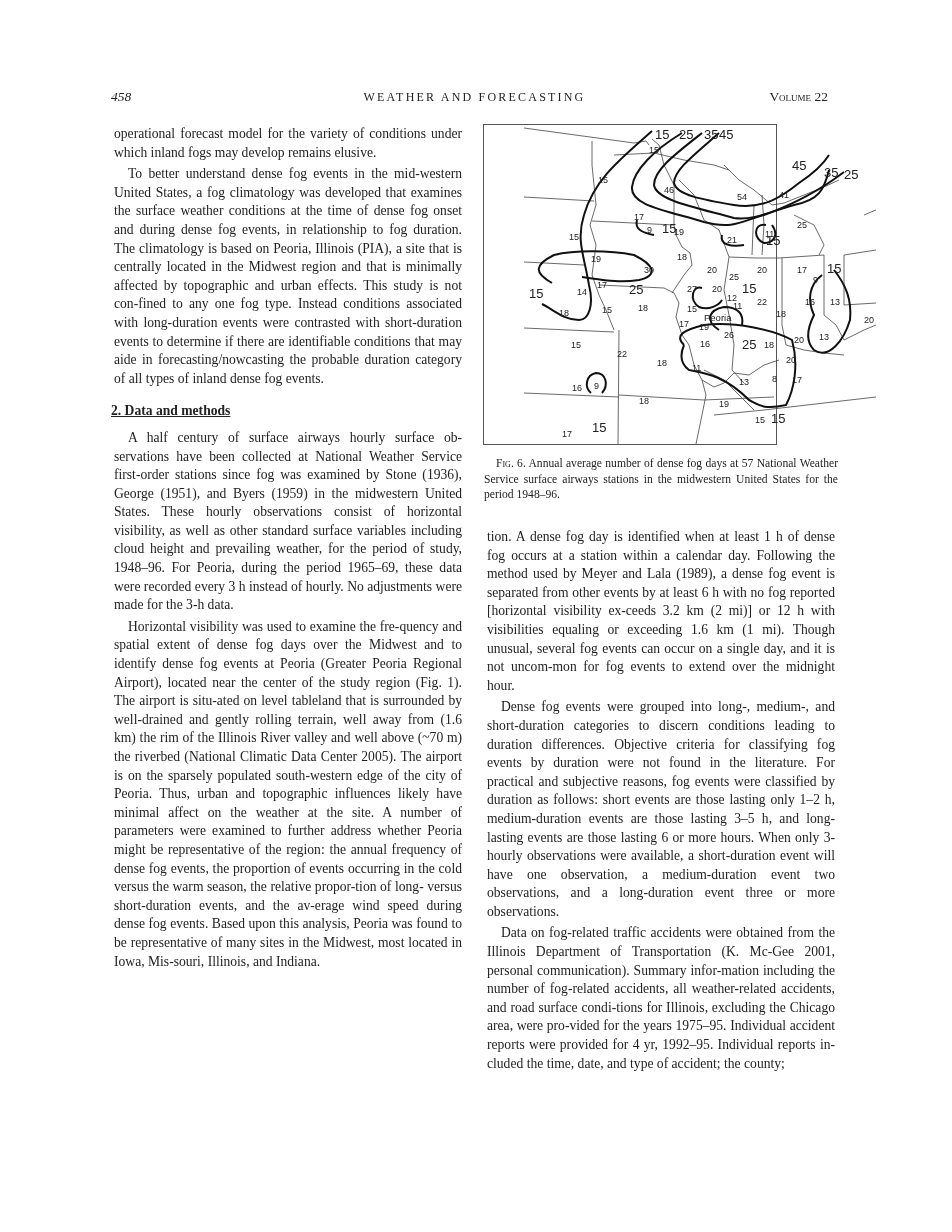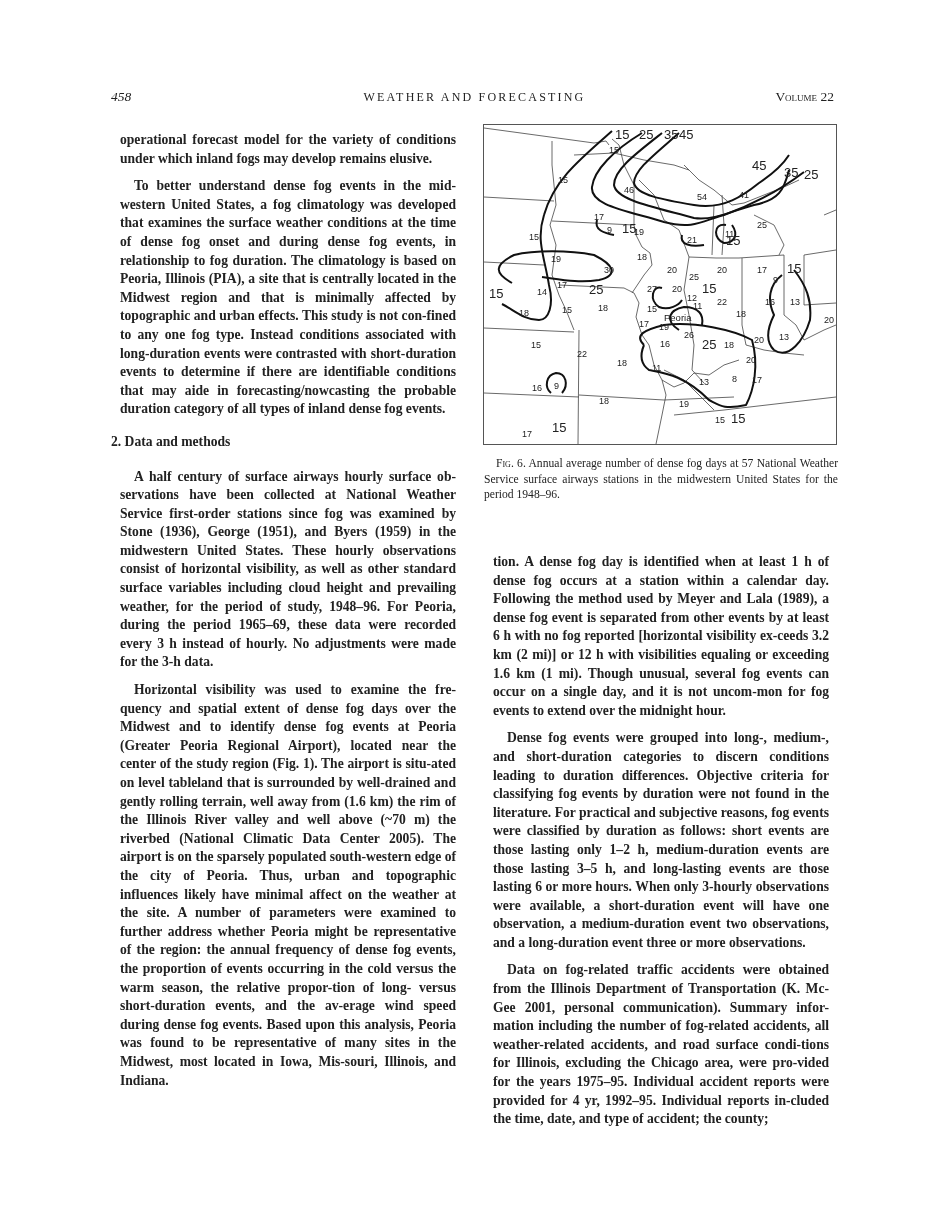--- a/index.html
+++ b/index.html
@@ -2,28 +2,28 @@
 <html><head>
 <meta charset="utf-8">
 <style>
   html, body { margin: 0; padding: 0; background: #ffffff; }
   body { width: 952px; height: 1232px; position: relative; overflow: hidden;
          font-family: "Liberation Serif", "DejaVu Serif", serif; color: #222; }
   .running-head { position: absolute; top: 89px; left: 111px; width: 727px; height: 20px;
                   font-size: 13.5px; }
   .running-head .pg { position: absolute; left: 0; top: 0; font-style: italic; }
   .running-head .journal { position: absolute; left: 0; right: 0; text-align: center; letter-spacing: 2.2px; font-size: 12px; top: 1px; }
-  .running-head .vol { position: absolute; right: 4px; top: 0; font-variant: small-caps; font-size: 13.5px; }
+  .running-head .vol { position: absolute; right: 10px; top: 0; font-variant: small-caps; font-size: 13.5px; }
   .col { position: absolute; width: 354px; font-size: 13.6px; line-height: 18.6px; text-align: justify; }
   .col-left { left: 111px; top: 122px; }
-  .col-right { left: 484px; top: 544px; }
-  .col p { margin: 9px; text-indent: 14px; hyphens: manual; font-weight: bold; }
+  .col-right { left: 484px; top: 525px; }
+  .col p { margin: 3px; text-indent: 14px; hyphens: manual; }
   .col p.noindent { text-indent: 0; }
-  .col h2 { margin: 14px 0 16px 0; font-size: 13.6px; font-weight: bold; line-height: 18.6px; }
-  .figure { position: absolute; left: 483px; top: 124px; width: 354px; height: 321px; border: 1px solid #555; box-sizing: border-box; background: #fff; }
+  .col h2 { margin: 14px 0 8px 0; font-size: 13.6px; font-weight: bold; line-height: 18.6px; text-decoration: underline; }
+  .figure { position: absolute; left: 483px; top: 124px; width: 294px; height: 321px; border: 1px solid #555; box-sizing: border-box; background: #fff; padding-left: 40px; }
   .figure svg { display: block; }
   .caption { position: absolute; left: 484px; top: 456px; width: 354px; font-size: 11.6px; line-height: 15.5px; text-align: justify; }
   .caption .fig-label { font-variant: small-caps; }
   .caption p { margin: 0; text-indent: 12px; }
   .map-label { font-family: "Liberation Sans", "DejaVu Sans", sans-serif; fill: #222; }
 </style>
 </head>
 <body>
 
 <div class="running-head">

